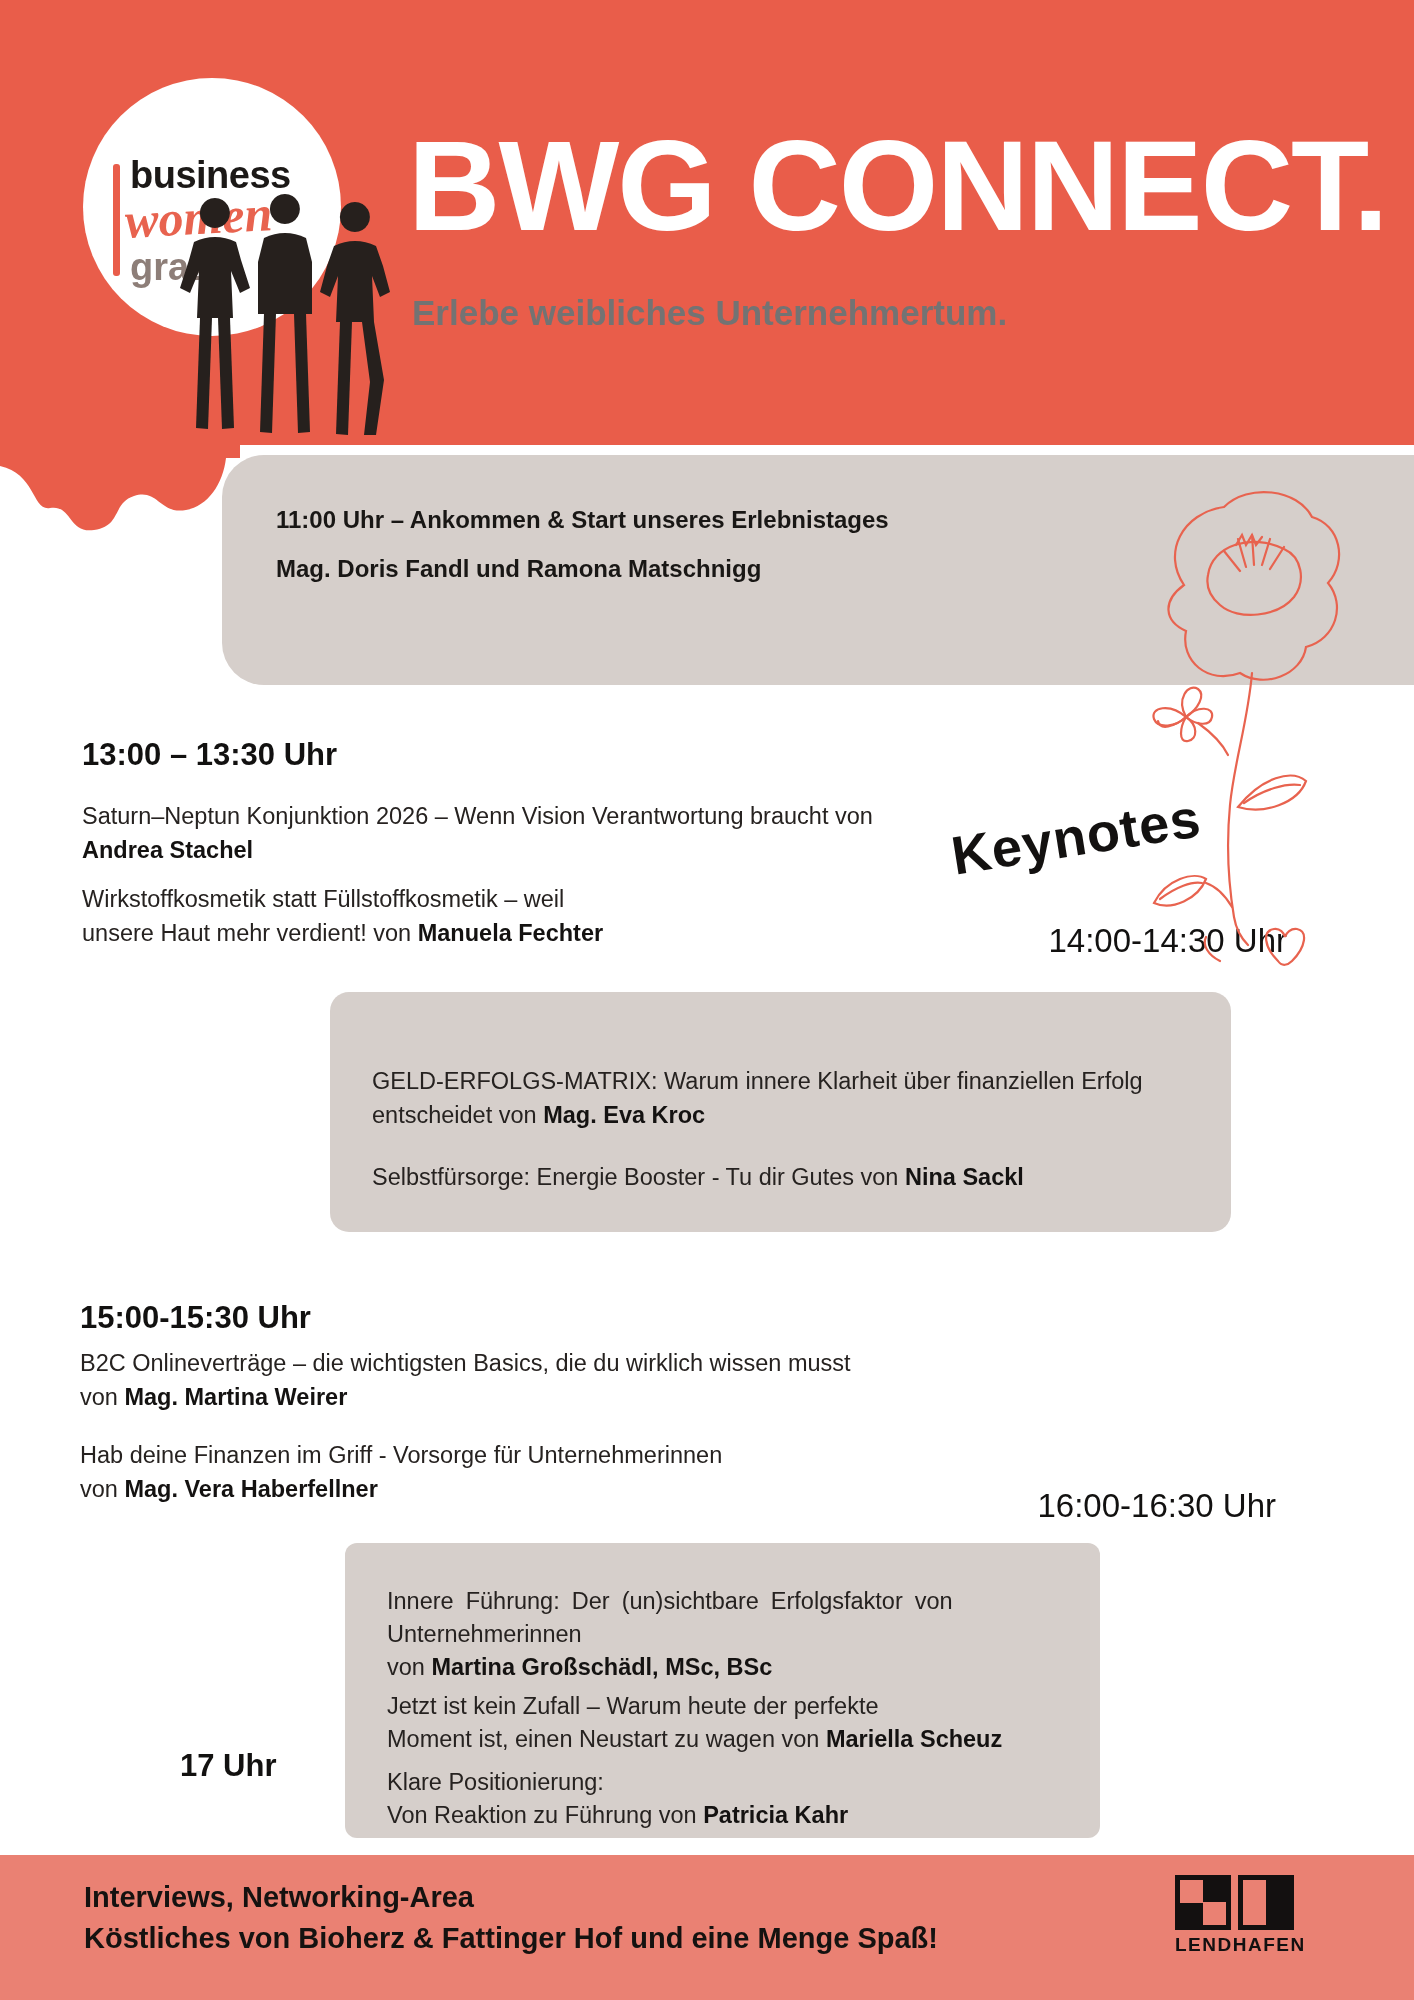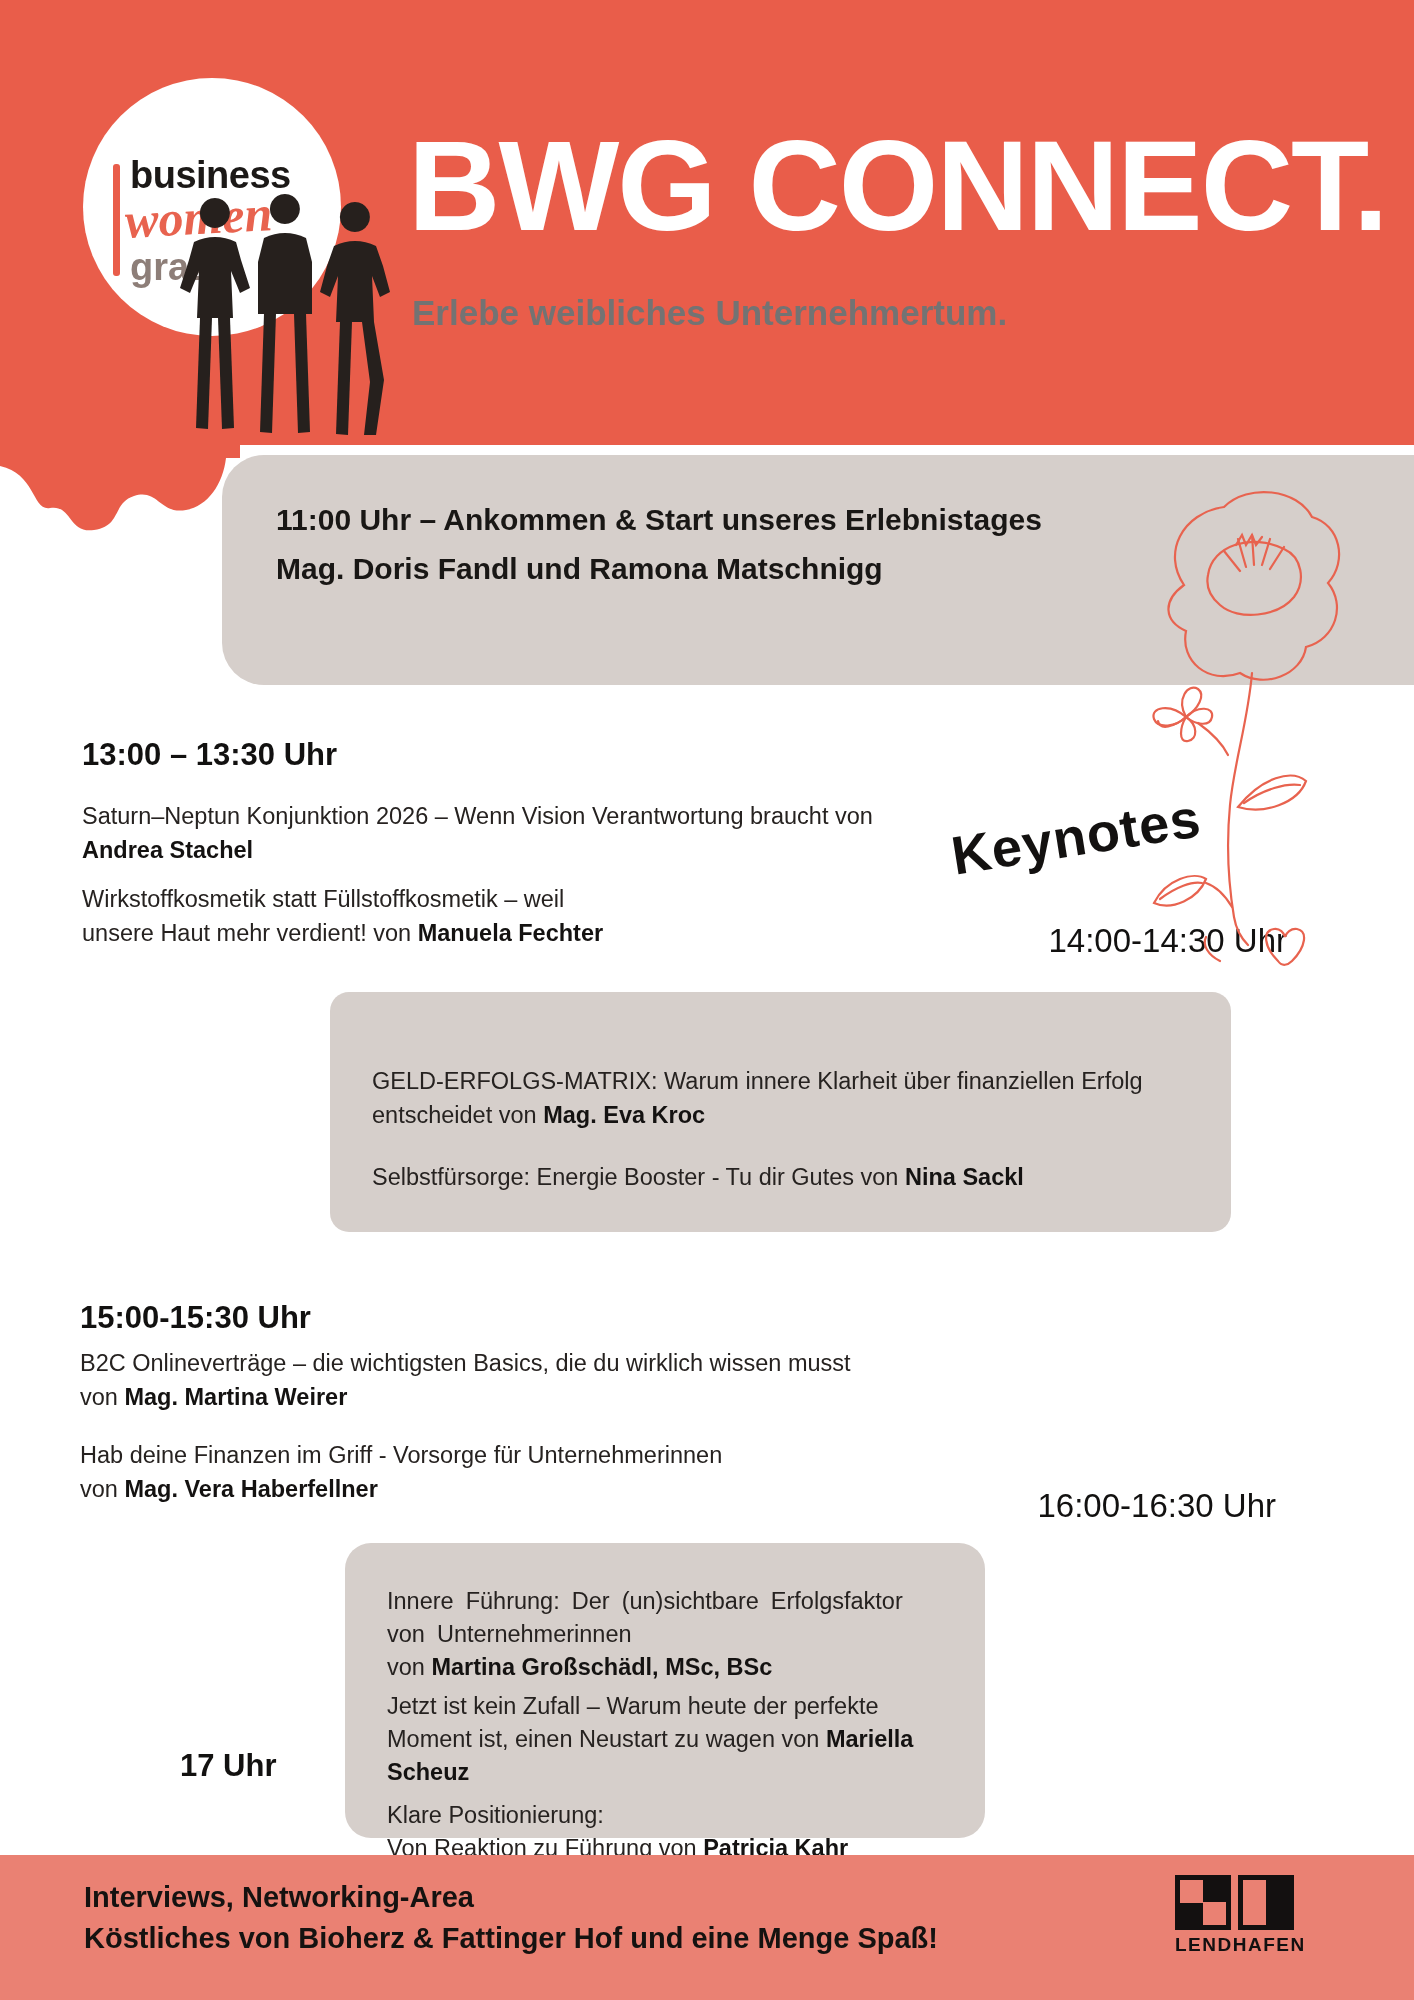--- a/index.html
+++ b/index.html
@@ -24,23 +24,23 @@
   .logo-business{position:absolute;left:47px;top:76px;font-size:38px;font-weight:700;letter-spacing:-0.5px;color:var(--ink);}
   .logo-women{position:absolute;left:42px;top:110px;font-size:50px;font-weight:700;font-style:italic;
     font-family:"Liberation Serif","DejaVu Serif",serif;color:var(--line-coral);transform:rotate(-3deg);}
   .logo-graz{position:absolute;left:47px;top:168px;font-size:38px;font-weight:700;color:var(--logo-taupe);}
   .silhouettes{left:160px;top:192px;width:250px;height:260px;z-index:3;}
   .page-title{left:408px;top:112px;font-size:128px;font-weight:700;letter-spacing:-2px;color:#fff;z-index:2;white-space:nowrap;}
   .page-subtitle{left:412px;top:293px;font-size:35px;font-weight:700;color:#737373;z-index:2;}
   
   .gray-box{background:var(--box-gray);}
   .intro-box{left:222px;top:455px;width:1192px;height:230px;border-radius:42px 0 0 42px;padding:40px 0 0 54px;box-sizing:border-box;}
-  .intro-line{font-size:30px;font-weight:700;line-height:49px;color:#191715;}
+  .intro-line{font-size:24px;font-weight:700;line-height:49px;color:#191715;}
   .box2{left:330px;top:992px;width:901px;height:240px;border-radius:19px;padding:72px 40px 0 42px;box-sizing:border-box;}
-  .box3{left:345px;top:1543px;width:640px;height:295px;border-radius:26px;padding:42px 38px 0 42px;box-sizing:border-box;}
+  .box3{left:345px;top:1543px;width:755px;height:295px;border-radius:12px;padding:42px 38px 0 42px;box-sizing:border-box;}
   
   .talk{font-size:23.5px;line-height:34px;color:#262220;}
   .talk .ln{display:block;}
   .speaker{font-weight:700;color:#141211;}
   .justify{word-spacing:5.5px;}
   .sec-heading{font-size:31px;font-weight:700;color:#121110;white-space:nowrap;}
   .sec-heading-right{font-size:33px;font-weight:400;color:#121110;text-align:right;}
   .h1300{left:82px;top:737px;}
   .p1300a{left:82px;top:799px;}
   .p1300b{left:82px;top:882px;}

